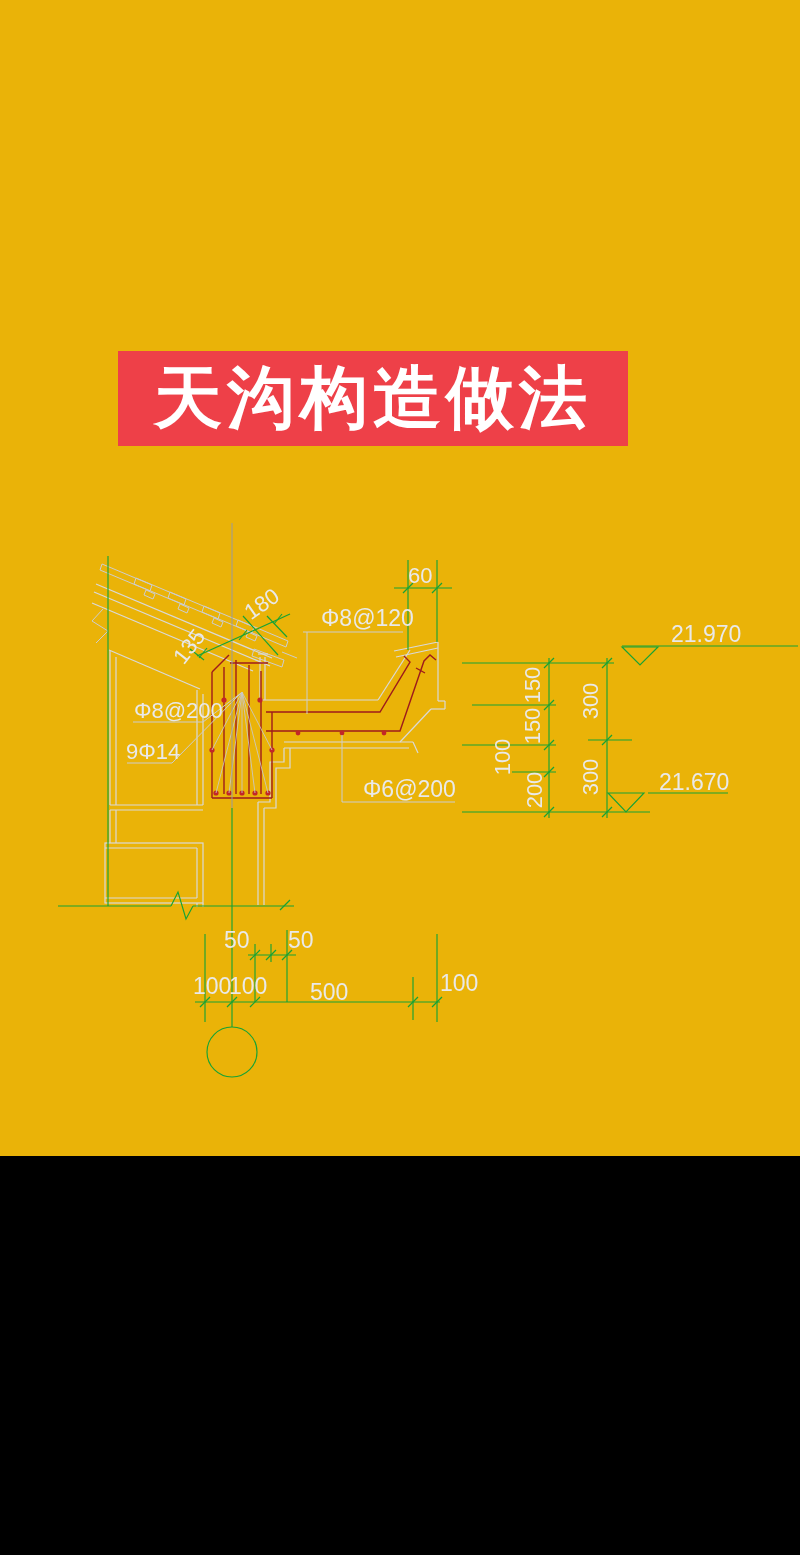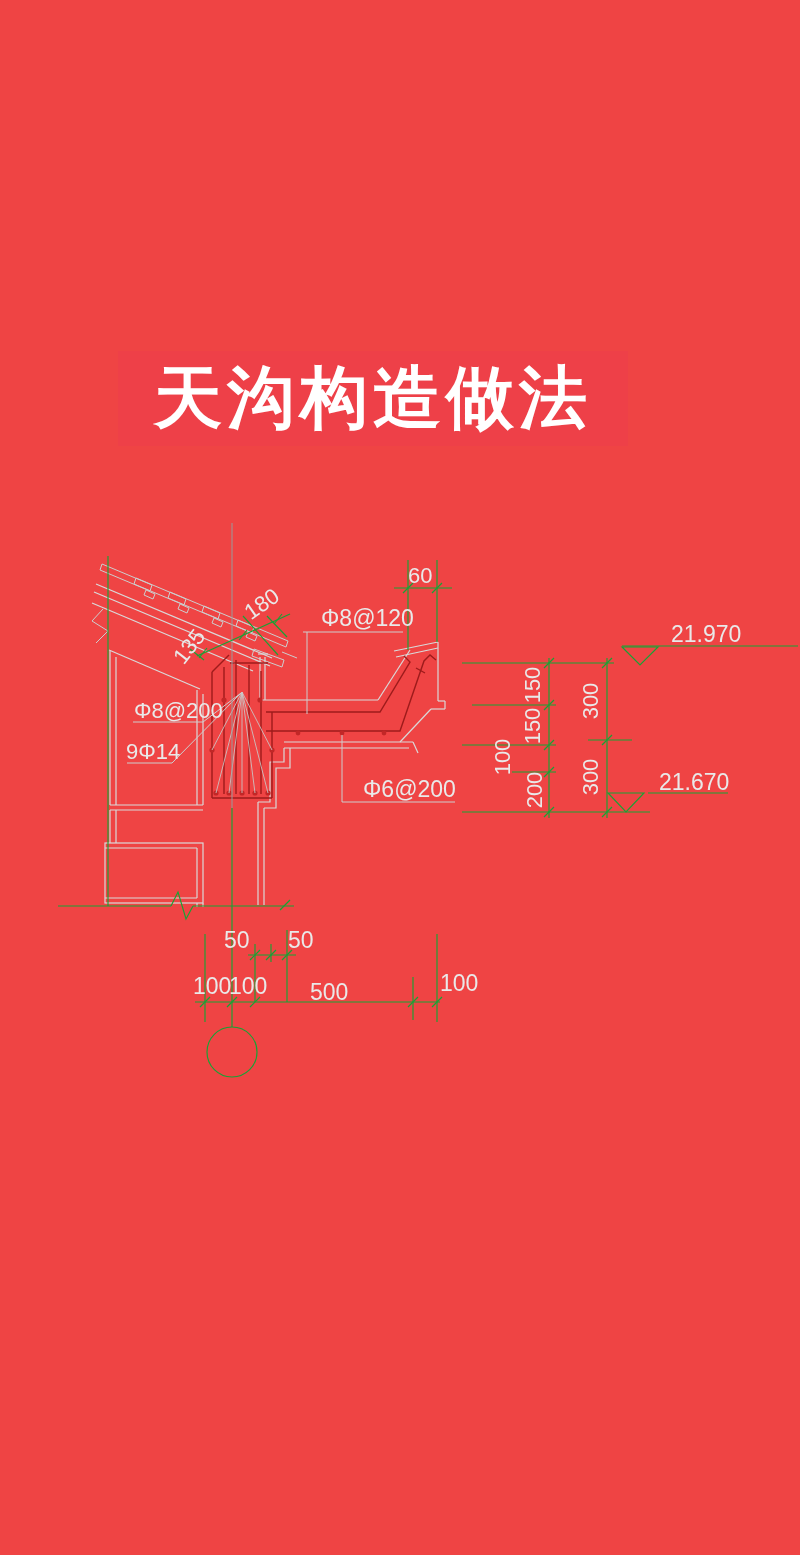--- a/index.html
+++ b/index.html
@@ -1,16 +1,16 @@
 <!DOCTYPE html>
 <html><head>
 <meta charset="utf-8">
 <style>
   html,body{margin:0;padding:0;background:#000;}
-  #canvas{position:relative;width:800px;height:1555px;background:#ef4444;overflow:hidden;
+  #canvas{position:relative;width:800px;height:1156px;background:#eab308;overflow:hidden;
           font-family:"Liberation Sans","DejaVu Sans",sans-serif;}
   #banner{position:absolute;left:118px;top:351px;width:510px;height:95px;
           display:flex;align-items:center;justify-content:center;
           font-weight:bold;font-size:68px;letter-spacing:5px;white-space:nowrap;}
   svg{position:absolute;left:0;top:0;}
   .w{stroke:#d9d9d9;stroke-width:1.2;fill:none;}
   .w1{stroke:#cdcdcd;stroke-width:1;fill:none;}
   .fan{stroke:#c9c9c9;stroke-width:.85;fill:none;}
   .gray{stroke:#9a9a9a;stroke-width:1;fill:none;}
   .g{stroke:#17a335;stroke-width:1.15;fill:none;}

